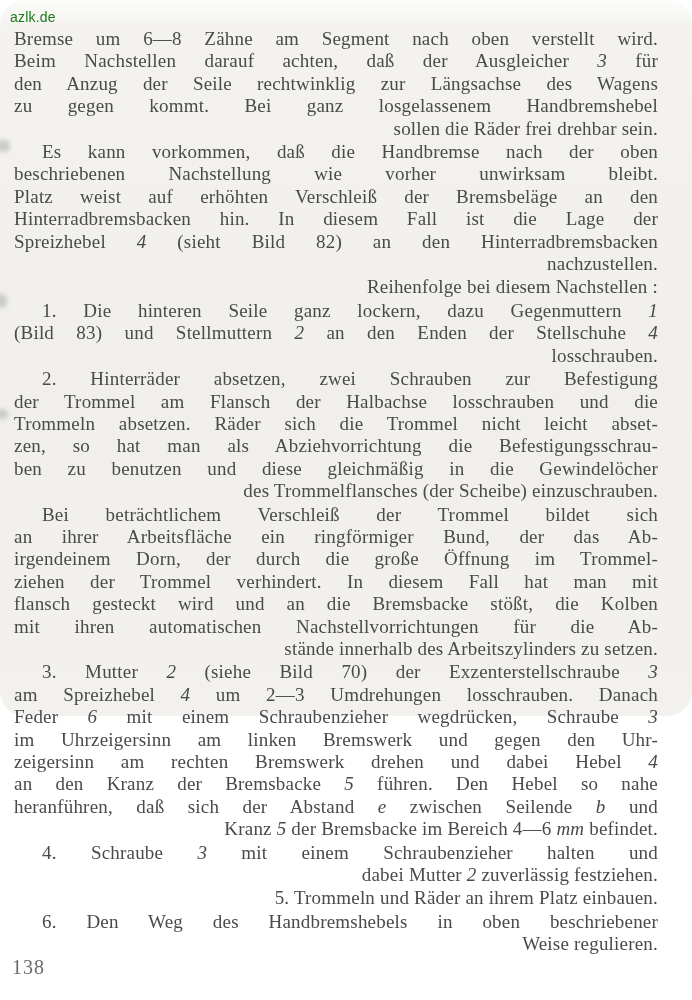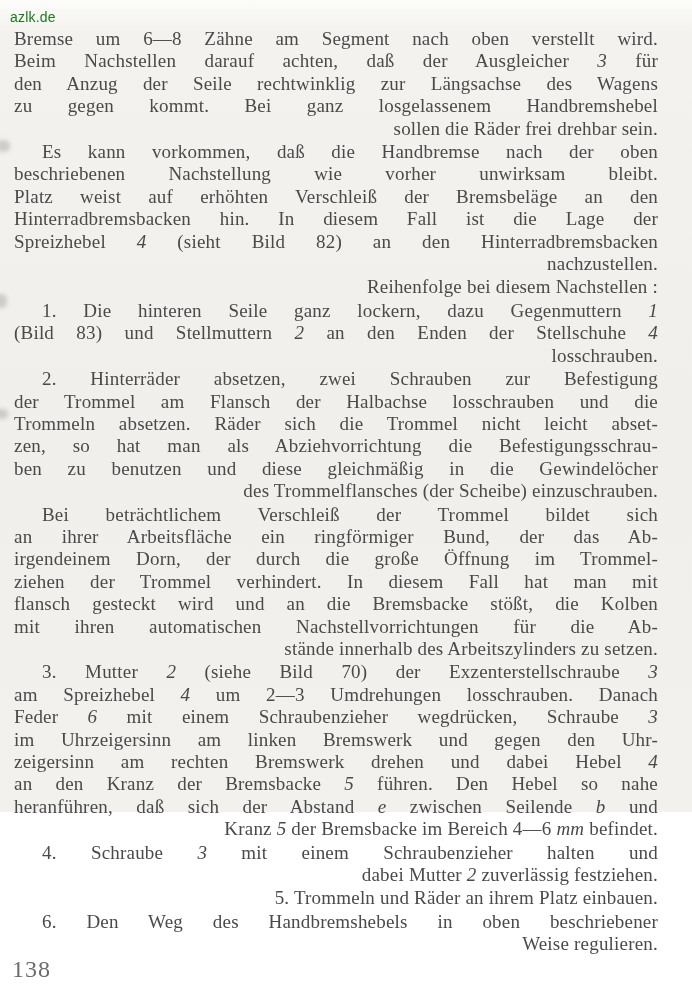--- a/index.html
+++ b/index.html
@@ -3,22 +3,23 @@
 <meta charset="utf-8">
 <style>
   html, body { margin: 0; padding: 0; }
   body {
     width: 692px; height: 1000px;
     font-family: "Liberation Serif", serif;
     overflow: hidden;
   }
   .page {
     position: relative;
-    width: 692px; height: 812px;
+    width: 692px; height: 716px;
     background: linear-gradient(180deg, #fcfcfa 0%, #f3f2ee 4%, #f0efeb 55%, #f2f1ed 100%);
+    border-radius: 25px;
   }
   .watermark {
     position: absolute;
     top: 9px; left: 10px;
     font-family: "Liberation Sans", sans-serif;
     font-size: 14px;
     letter-spacing: 0.2px;
   }
   .body-text {
     position: absolute;
@@ -36,21 +37,21 @@
   .line.j {
     text-align: justify;
     text-align-last: justify;
     text-justify: inter-word;
   }
   .line.ind { text-indent: 28px; }
   .line i { font-style: italic; }
   .page-number {
     position: absolute;
     left: 12px; top: 956px;
-    font-size: 24px;
+    font-size: 20px;
     color: #6b6b6b;
     letter-spacing: 1px;
   }
   .scan-artifact {
     position: absolute;
     background: #8a8a85;
     opacity: 0.35;
     filter: blur(2px);
     border-radius: 40%;
   }

